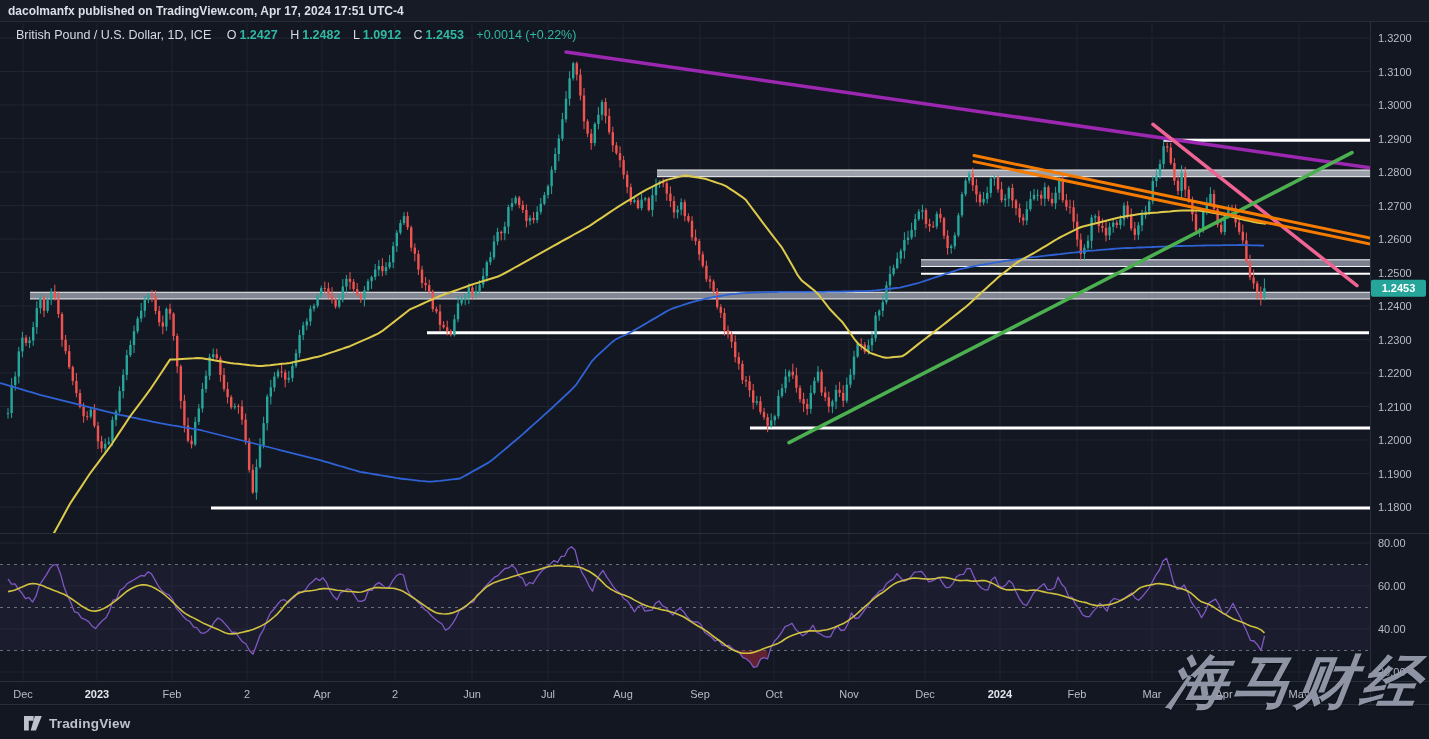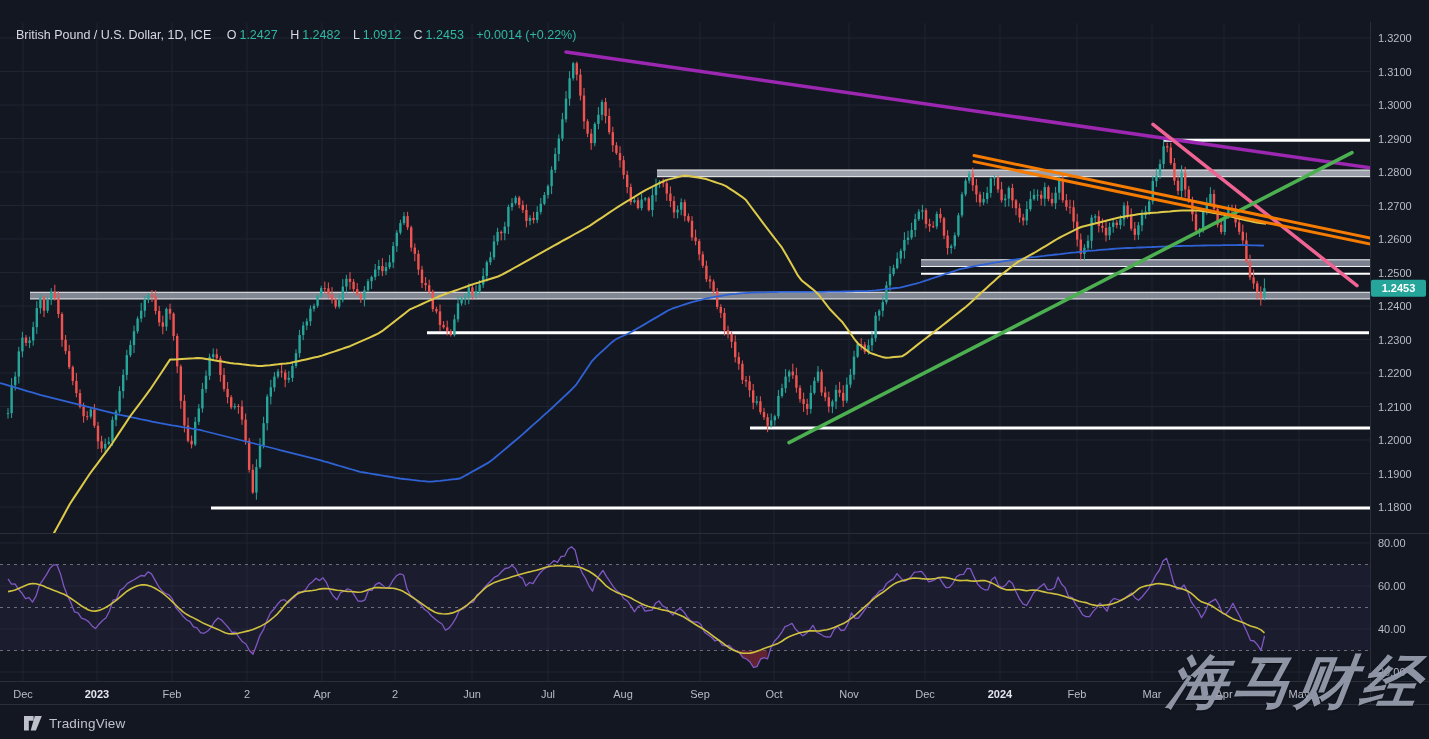--- a/index.html
+++ b/index.html
@@ -3,37 +3,40 @@
 <meta charset="utf-8">
 <style>
   html,body{margin:0;padding:0;background:#0d1017;}
   .stage{position:relative;width:1429px;height:739px;background:#131722;overflow:hidden;
          font-family:"Liberation Sans",sans-serif;-webkit-font-smoothing:antialiased;}
   .header-bar{position:absolute;left:0;top:0;width:100%;height:22px;background:#171b26;
               border-bottom:1px solid #262b38;color:#dbdfe7;font-size:12px;font-weight:700;
               line-height:22px;padding-left:8px;box-sizing:border-box;}
   .legend{position:absolute;left:16px;top:28px;font-size:12.5px;color:#d7dae2;white-space:nowrap;z-index:5;}
   .legend span{margin-right:3px;margin-top:16px;}
-  .legend .val{color:#2fb8a4;margin-right:9px;}
+  .legend .val{color:#2fb8a4;margin-right:9px;font-weight:bold;}
   .legend .chg{color:#2fb8a4;}
   .legend .ttl{margin-right:12px;}
   svg.chart{position:absolute;left:0;top:0;z-index:1;}
   .tv-logo{position:absolute;left:24px;bottom:8px;display:flex;align-items:center;gap:7px;z-index:6;}
-  .tv-logo .brand{color:#bfc2cb;font-size:13.5px;font-weight:400;letter-spacing:.2px;}
+  .tv-logo .brand{color:#bfc2cb;font-size:13.5px;font-weight:700;letter-spacing:.2px;}
   .wm-cjk{position:absolute;right:4px;bottom:28px;z-index:9;font-size:58px;font-weight:800;
           font-style:italic;letter-spacing:6px;line-height:1;color:rgba(160,167,184,.88);
           transform:skewX(-8deg);white-space:nowrap;text-shadow:0 1px 2px rgba(0,0,0,.45);}
   .wm-url{position:absolute;right:8px;bottom:1px;z-index:9;font-size:28px;font-weight:800;
           font-style:italic;letter-spacing:10px;color:#2e7bd2;white-space:nowrap;}
 </style>
 </head>
 <body>
 
 <div class="stage">
 
+  <div class="header-bar">
+    <span>dacolmanfx published on TradingView.com, Apr 17, 2024 17:51 UTC-4</span>
+  </div>
 
   <svg class="chart" id="chart-svg" width="1429" height="739" viewBox="0 0 1429 739">
       <defs>
         <clipPath id="panePrice">
           <rect x="0" y="23" width="1370" height="510"></rect>
         </clipPath>
         <clipPath id="paneRsi">
           <rect x="0" y="534" width="1370" height="147"></rect>
         </clipPath>
       </defs>

